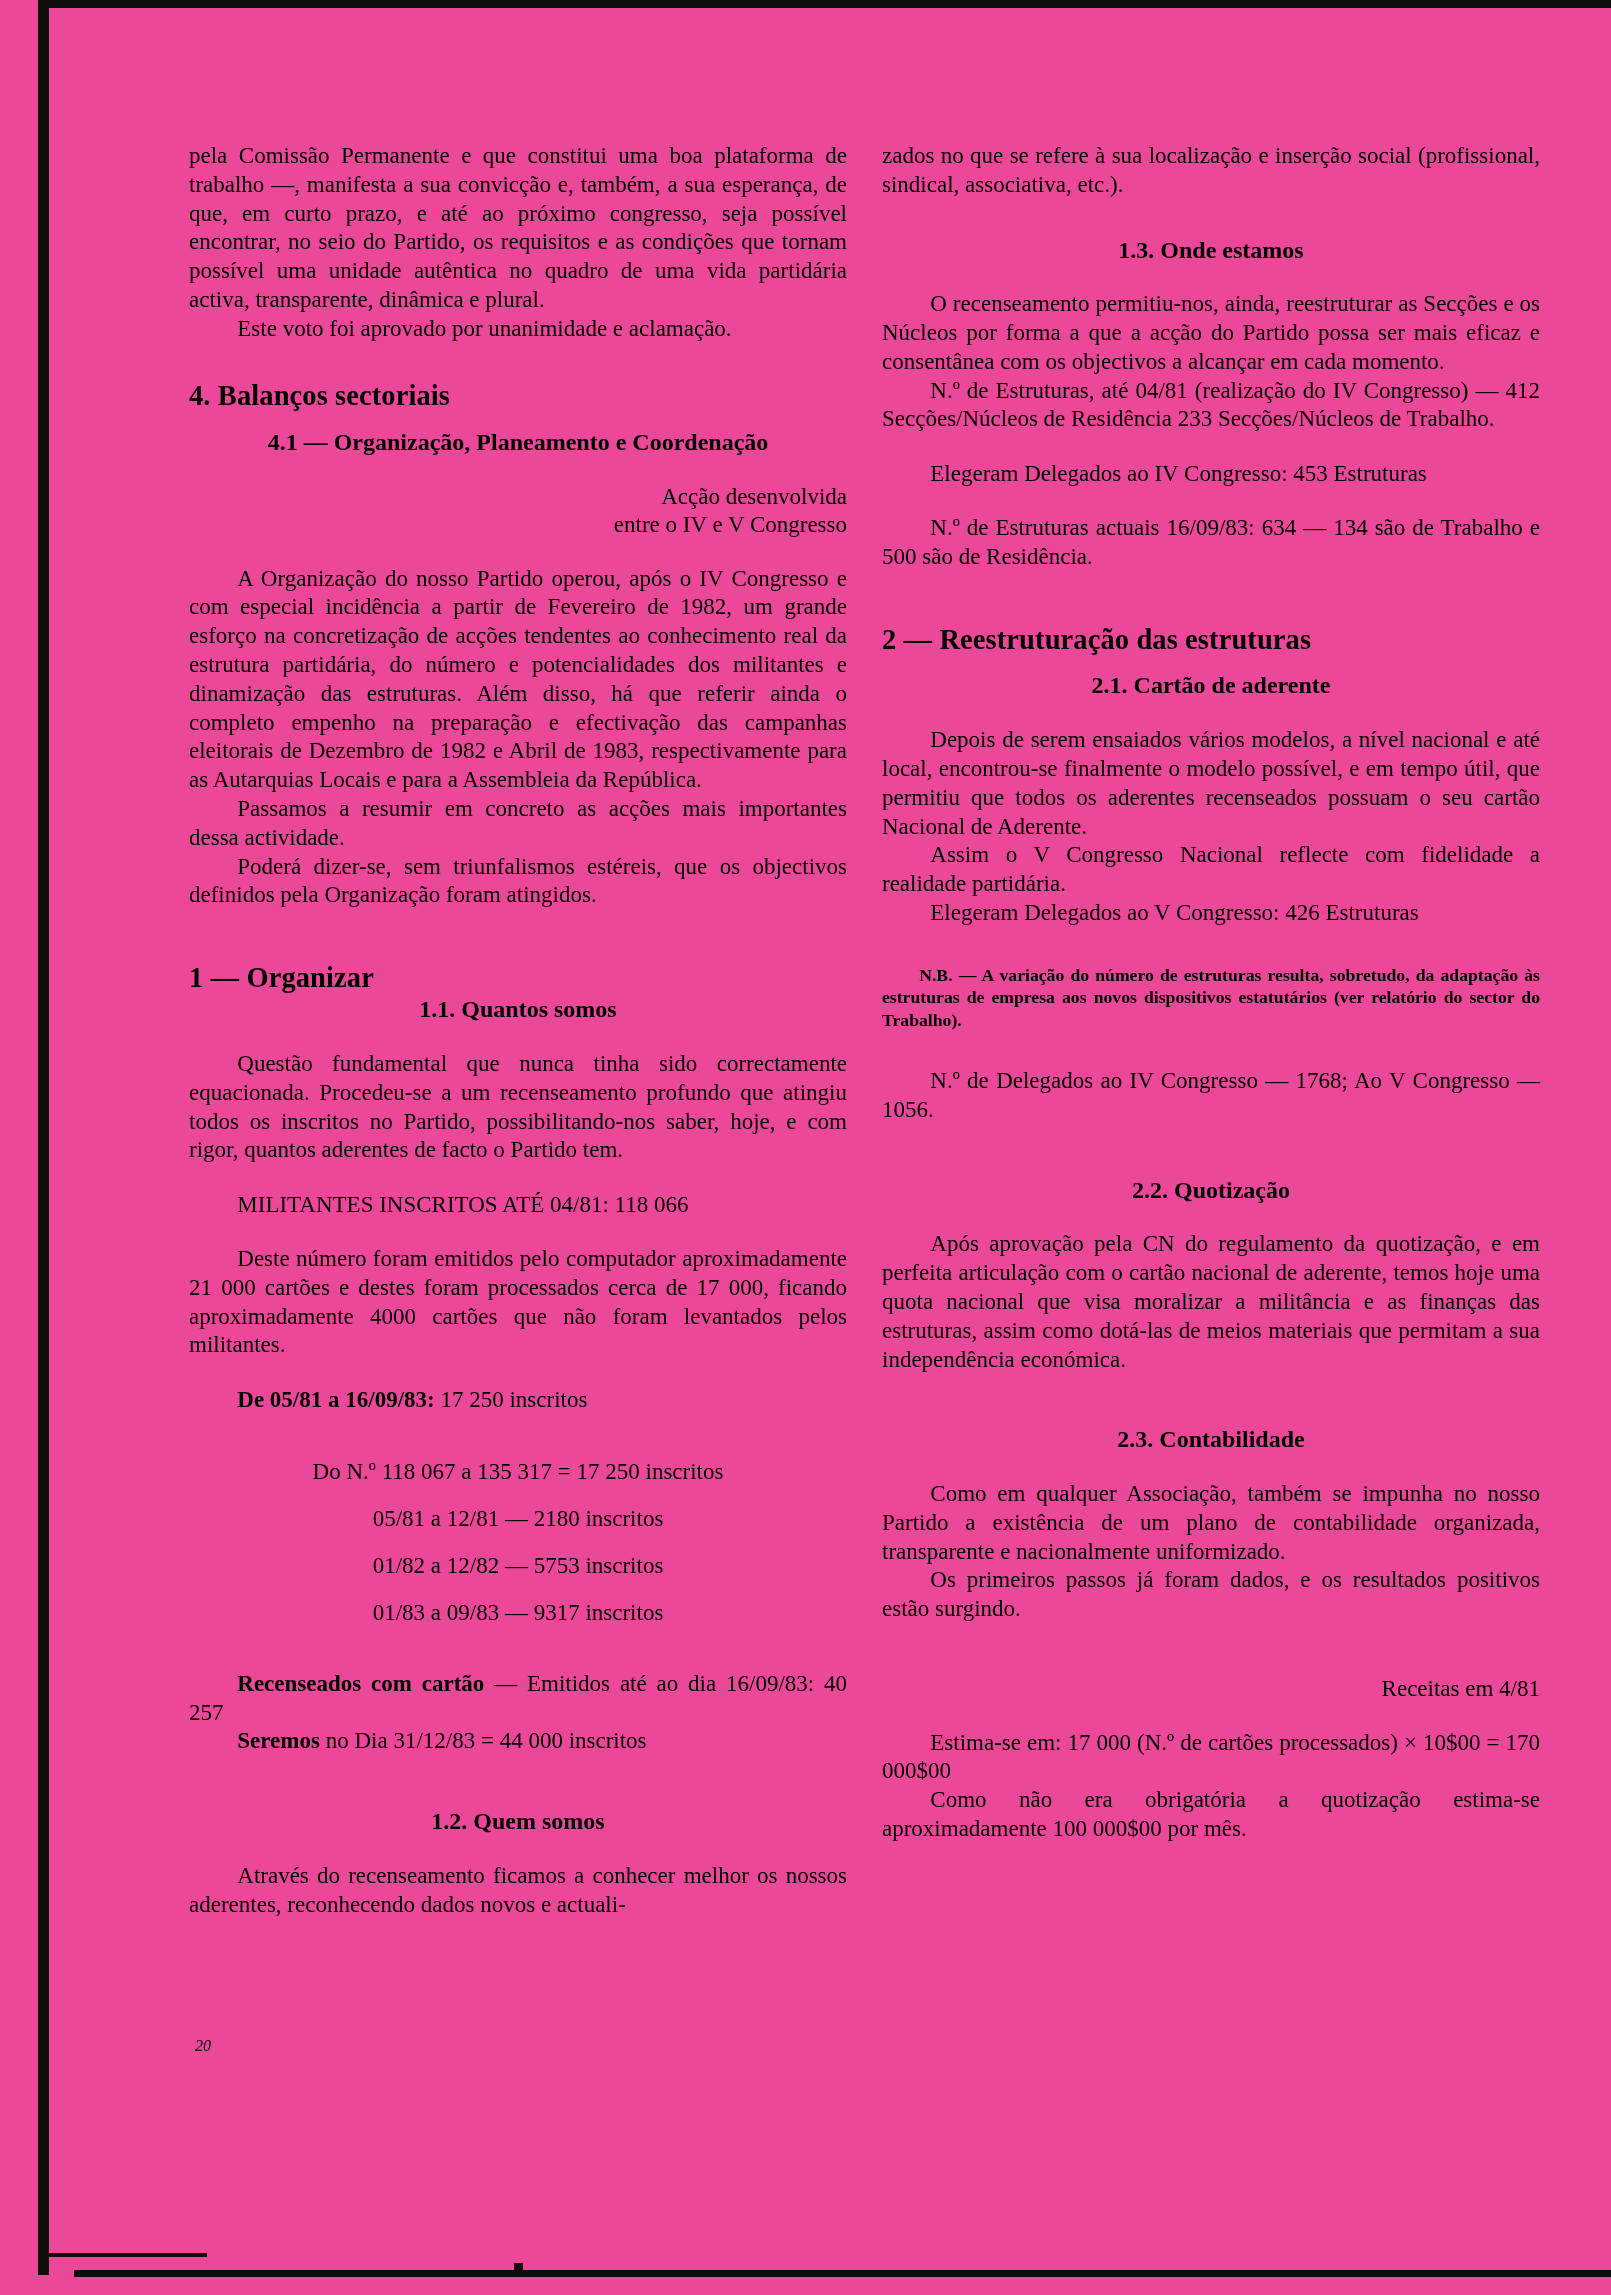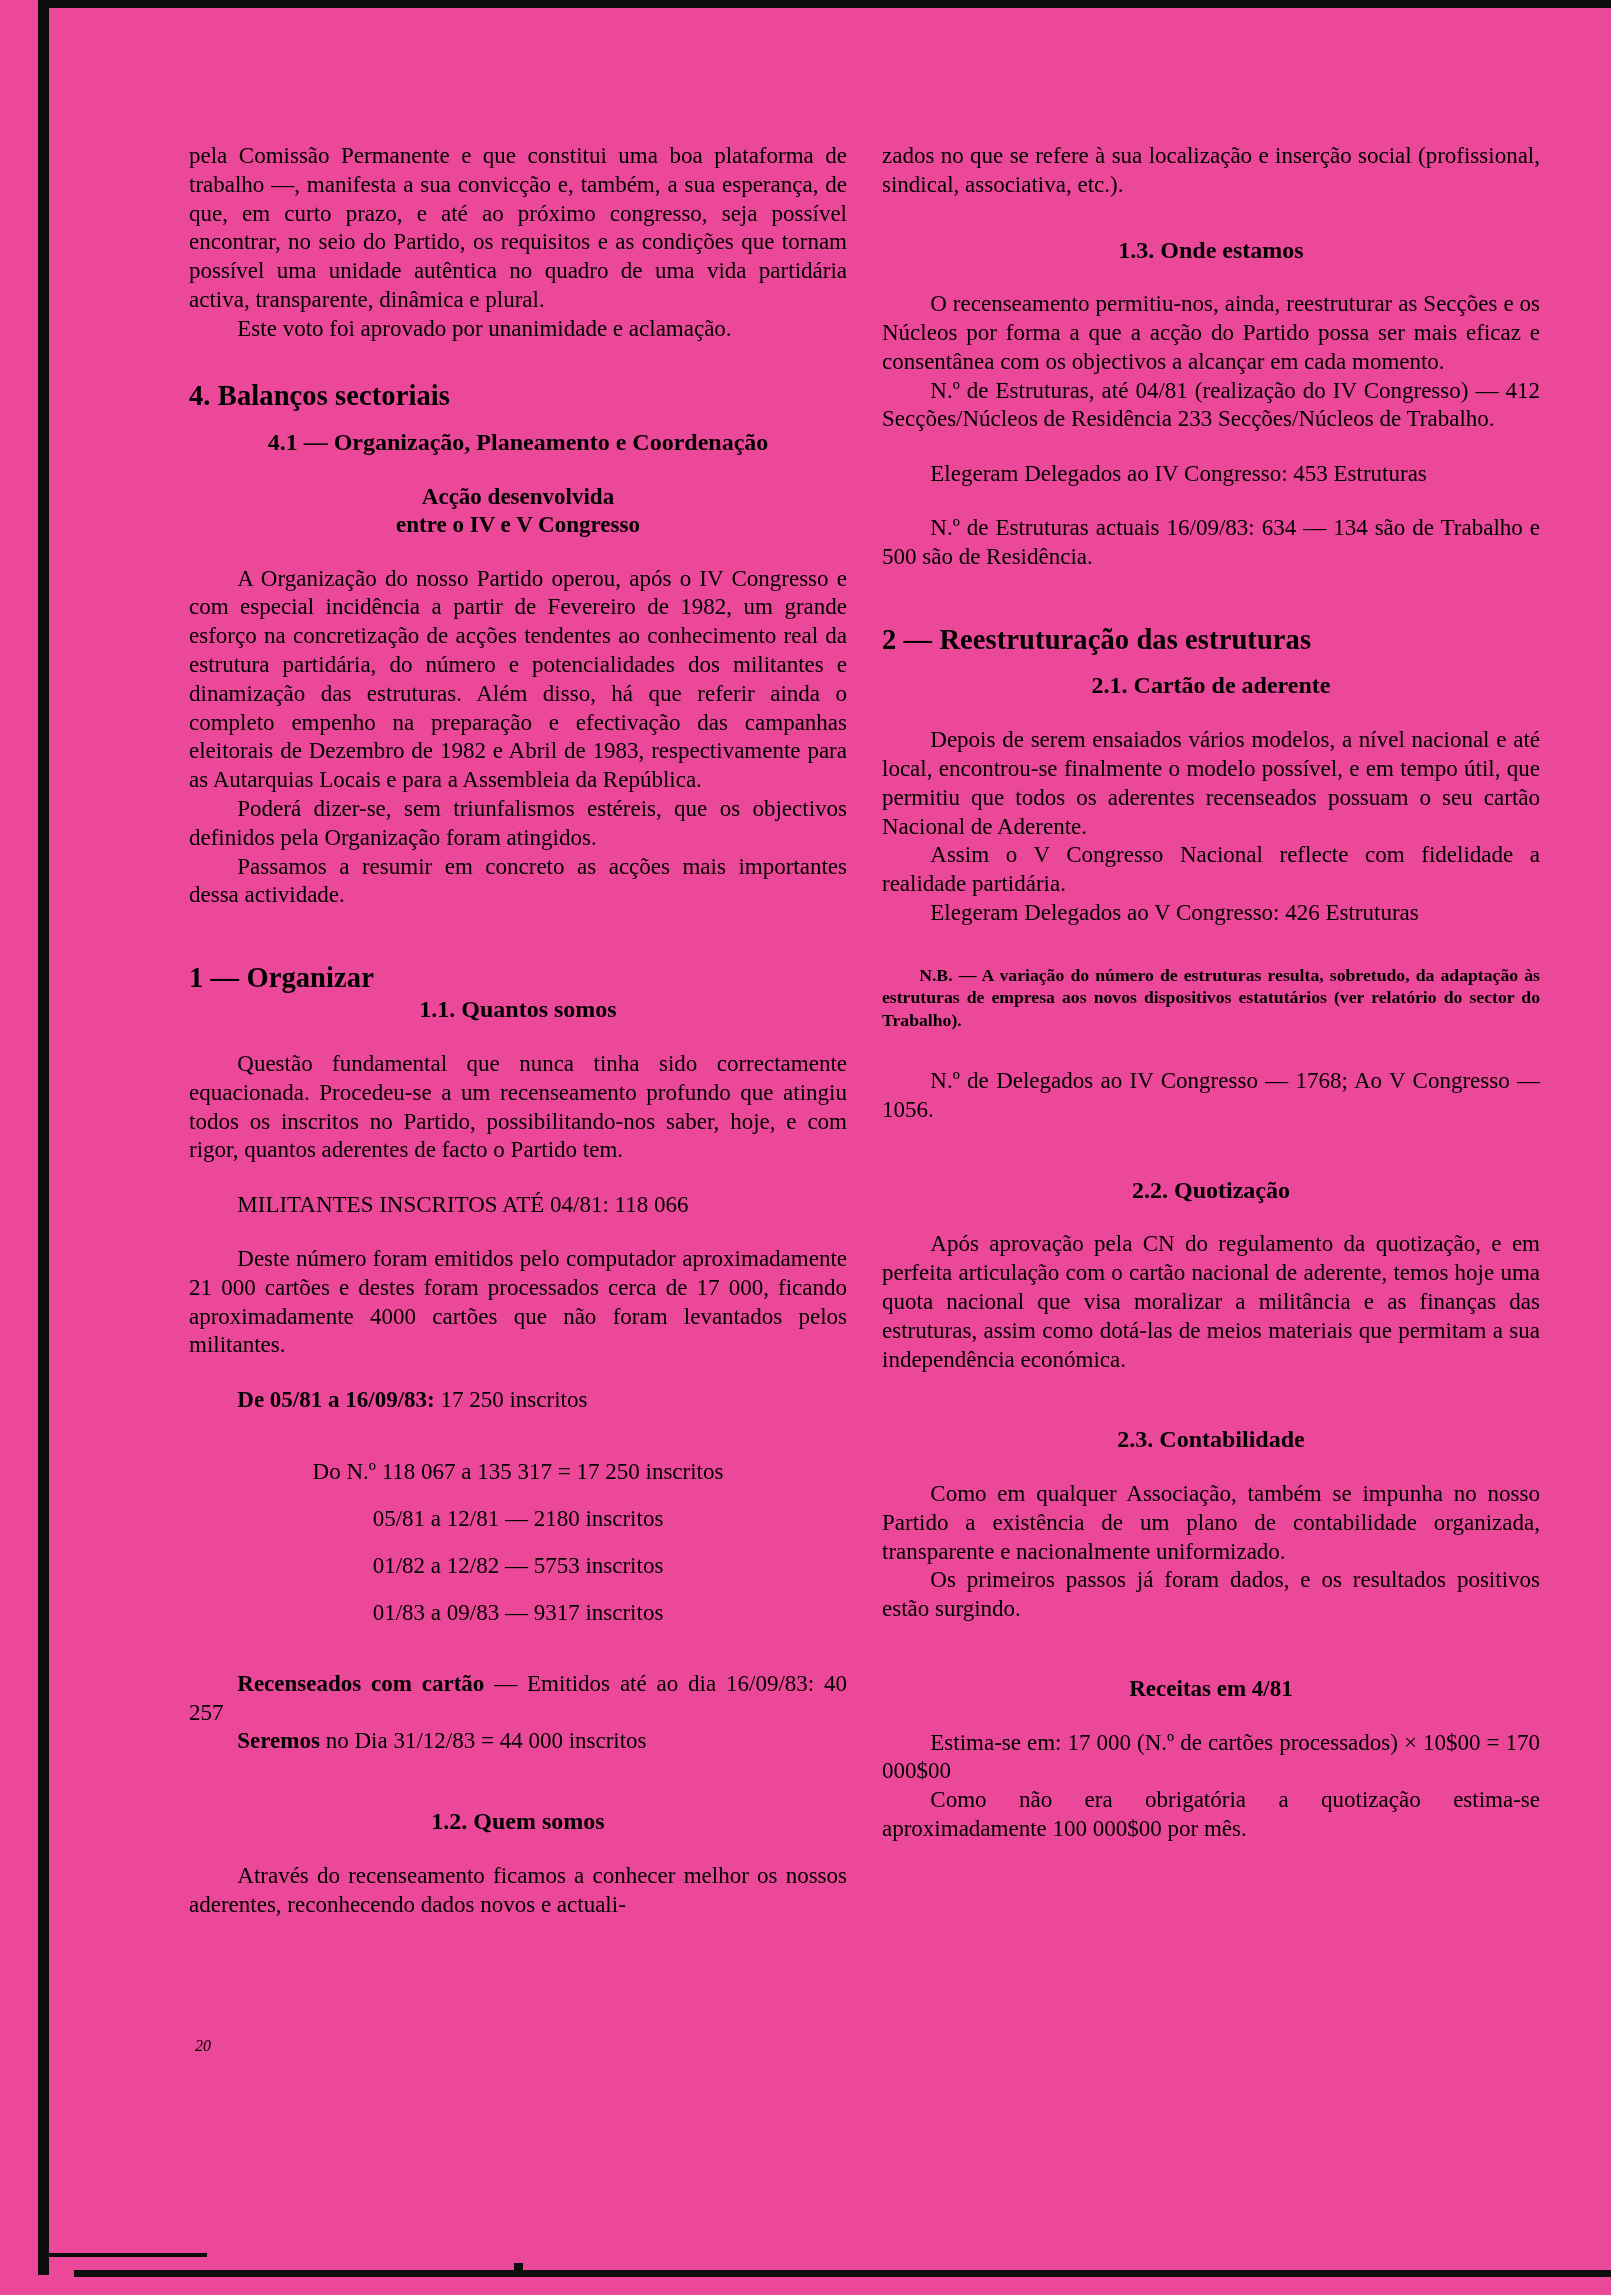--- a/index.html
+++ b/index.html
@@ -69,23 +69,23 @@
   h3.h-minor {
     margin: 0;
     font-size: 24px;
     font-weight: bold;
     line-height: 1.22;
     text-align: center;
   }
   h4.h-sub {
     margin: 0;
     font-size: 23px;
-    font-weight: bold;
+    font-weight: normal;
     line-height: 1.22;
-    text-align: center;
+    text-align: right;
   }
   .lead-bold {
     font-weight: bold;
   }
   p.plain-ind {
     margin: 0;
     text-align: left;
     text-indent: 2.1em;
   }
   p.datum {
@@ -138,23 +138,23 @@
 
     <div class="gap-m"></div>
 
     <h4 class="h-sub">Acção desenvolvida</h4>
     <h4 class="h-sub">entre o IV e V Congresso</h4>
 
     <div class="gap-m"></div>
 
     <p class="body">A Organização do nosso Partido operou, após o IV Congresso e com especial incidência a partir de Fevereiro de 1982, um grande esforço na concretização de acções tendentes ao conhecimento real da estrutura partidária, do número e potencialidades dos militantes e dinamização das estruturas. Além disso, há que referir ainda o completo empenho na preparação e efectivação das campanhas eleitorais de Dezembro de 1982 e Abril de 1983, respectivamente para as Autarquias Locais e para a Assembleia da República.</p>
 
+    <p class="body">Passamos a resumir em concreto as acções mais importantes dessa actividade.</p>
+
     <p class="body">Poderá dizer-se, sem triunfalismos estéreis, que os objectivos definidos pela Organização foram atingidos.</p>
-
-    <p class="body">Passamos a resumir em concreto as acções mais importantes dessa actividade.</p>
 
     <div class="gap-xl"></div>
 
     <h2 class="h-major">1 — Organizar</h2>
 
     <h3 class="h-minor">1.1. Quantos somos</h3>
 
     <div class="gap-m"></div>
 
     <p class="body">Questão fundamental que nunca tinha sido correctamente equacionada. Procedeu-se a um recenseamento profundo que atingiu todos os inscritos no Partido, possibilitando-nos saber, hoje, e com rigor, quantos aderentes de facto o Partido tem.</p>

